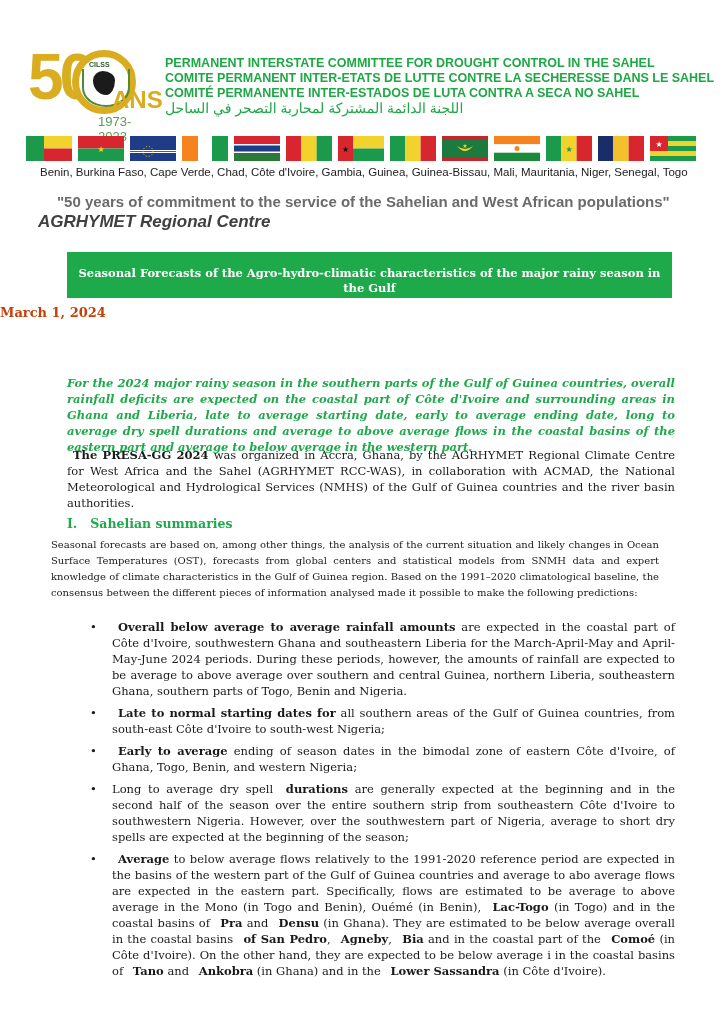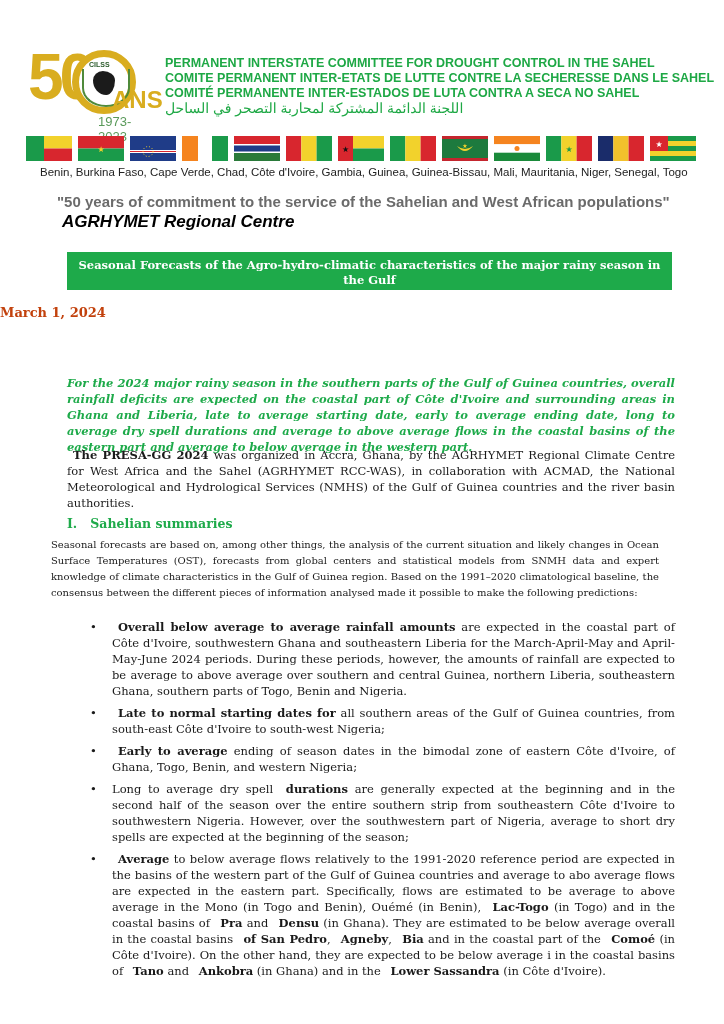--- a/index.html
+++ b/index.html
@@ -18,23 +18,23 @@
 
   .org { left:165px; top:56px; font-family:"Liberation Sans", sans-serif; font-weight:bold; font-size:12.5px; color:#1ea845; line-height:15px; }
   .org .ar { font-weight:normal; font-size:14px; direction:rtl; text-align:left; }
 
   
   .flags { left:26px; top:136px; display:flex; gap:6px; }
   .flag { width:46px; height:25px; position:relative; overflow:hidden; }
   .flags-label { left:40px; top:166px; font-family:"Liberation Sans", sans-serif; font-size:11.5px; color:#222; }
 
   .slogan { left:57px; top:193px; font-family:"Liberation Sans", sans-serif; font-weight:bold; font-size:15px; color:#6b6b6b; }
-  .centre { left:38px; top:212px; font-family:"Liberation Sans", sans-serif; font-weight:bold; font-style:italic; font-size:17px; color:#000000;margin-left:24px; }
+  .centre { left:38px; top:212px; font-family:"Liberation Sans", sans-serif; font-weight:bold; font-style:italic; font-size:17px; color:#404040; }
 
-  .banner { left:67px; top:252px; width:605px; height:32px; background:#1eaa4a; color:#fff; font-weight:bold; font-size:11.5px; text-align:center; line-height:15px; padding-top:6px; }
+  .banner { left:67px; top:252px; width:605px; height:32px; background:#1eaa4a; color:#fff; font-weight:bold; font-size:11.5px; text-align:center; line-height:15px; padding-top:14px; }
 
   .date { left:0; width:724px; top:305px; text-align:left; color:#c2410c; font-weight:bold; font-size:13px; }
 
   .summary { left:67px; top:347px; width:608px; color:#1eaa4a; font-weight:bold; font-style:italic; font-size:11.5px; line-height:16px; text-align:justify;margin-top:28px; }
 
   .intro { left:67px; top:447px; width:608px; font-size:11.5px; line-height:16px; text-align:justify; }
 
   .section-title { left:67px; top:516px; color:#1eaa4a; font-weight:bold; font-size:12.5px; }
   .section-body { left:51px; top:537px; width:608px; font-size:10px; line-height:16px; text-align:justify; }
 

